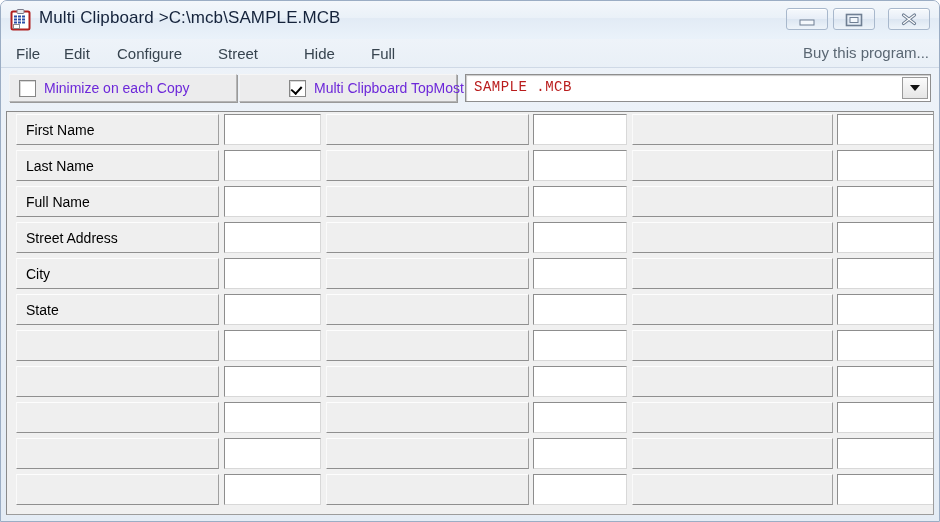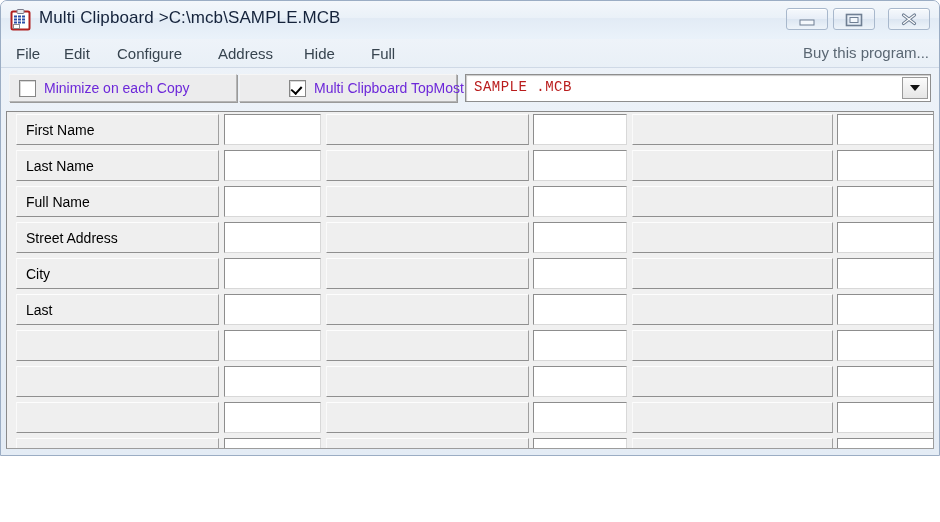--- a/index.html
+++ b/index.html
@@ -3,21 +3,21 @@
 <meta charset="utf-8">
 <style>
   html,body{margin:0;padding:0;}
   body{
     width:940px;height:522px;overflow:hidden;
     font-family:"Liberation Sans", sans-serif;
     background:#ffffff;
     -webkit-font-smoothing:none;
   }
   #window{
-    position:absolute;left:0;top:0;width:940px;height:456px;
+    position:absolute;left:0;top:0;width:940px;height:522px;
     box-sizing:border-box;
     background:linear-gradient(to bottom,#eef3f9 0%,#e4ecf5 100%);
     border:1px solid #9badc4;
     border-radius:7px 7px 0 0;
   }
 
   
   #titlebar{
     position:absolute;left:0;top:0;right:0;height:38px;
     background:linear-gradient(to bottom,#f3f7fb 0%,#eaf1f8 45%,#e2ebf5 46%,#eaf2fa 100%);
@@ -198,21 +198,21 @@
           <path d="M25.5 6 L14.5 14.5"></path>
         </g>
       </svg>
     </div>
   </div>
 
   <div id="menubar">
     <span class="menu-item" style="left:8px">File</span>
     <span class="menu-item" style="left:56px">Edit</span>
     <span class="menu-item" style="left:109px">Configure</span>
-    <span class="menu-item" style="left:210px">Address</span>
+    <span class="menu-item" style="left:210px">Street</span>
     <span class="menu-item" style="left:296px">Hide</span>
     <span class="menu-item" style="left:363px">Full</span>
     <span id="buy-link">Buy this program...</span>
   </div>
 
   <div id="toolbar">
 
     <div class="chkbtn" id="chk-minimize">
       <span class="chkbox"></span>
       <span class="chklabel">Minimize on each Copy</span>
@@ -327,21 +327,21 @@
         </div>
         <div class="gcell c4">
           <span class="gcell-label"></span>
         </div>
         <div class="gcell c5 white">
           <span class="gcell-label"></span>
         </div>
       </div>
       <div class="grow" style="top: 180px;">
         <div class="gcell c0">
-          <span class="gcell-label">Last</span>
+          <span class="gcell-label">State</span>
         </div>
         <div class="gcell c1 white">
           <span class="gcell-label"></span>
         </div>
         <div class="gcell c2">
           <span class="gcell-label"></span>
         </div>
         <div class="gcell c3 white">
           <span class="gcell-label"></span>
         </div>

